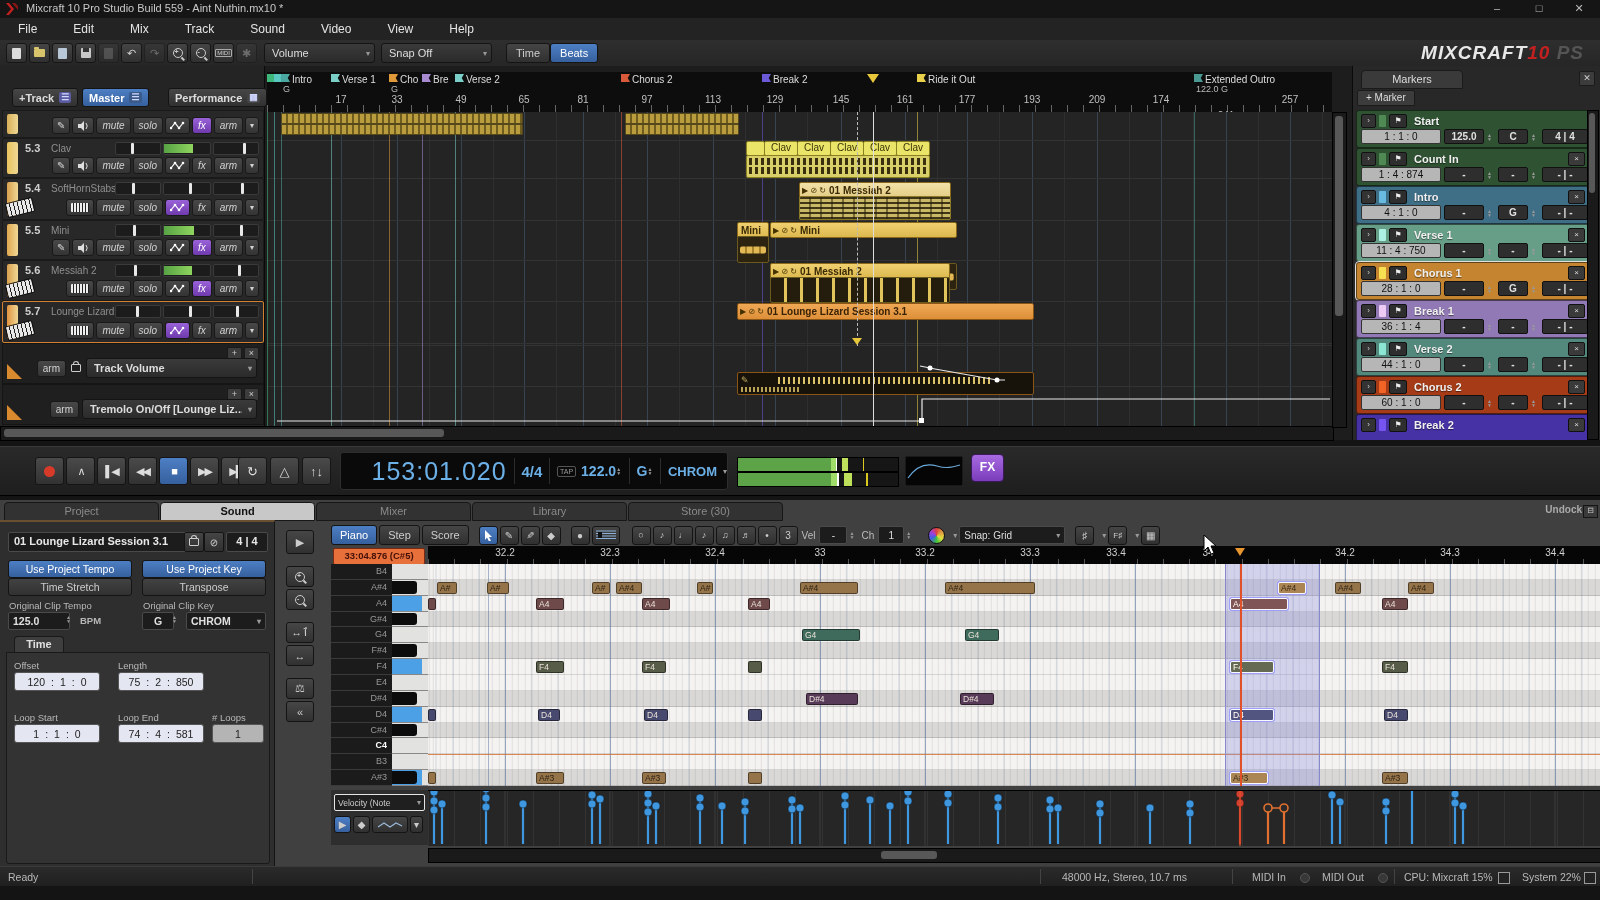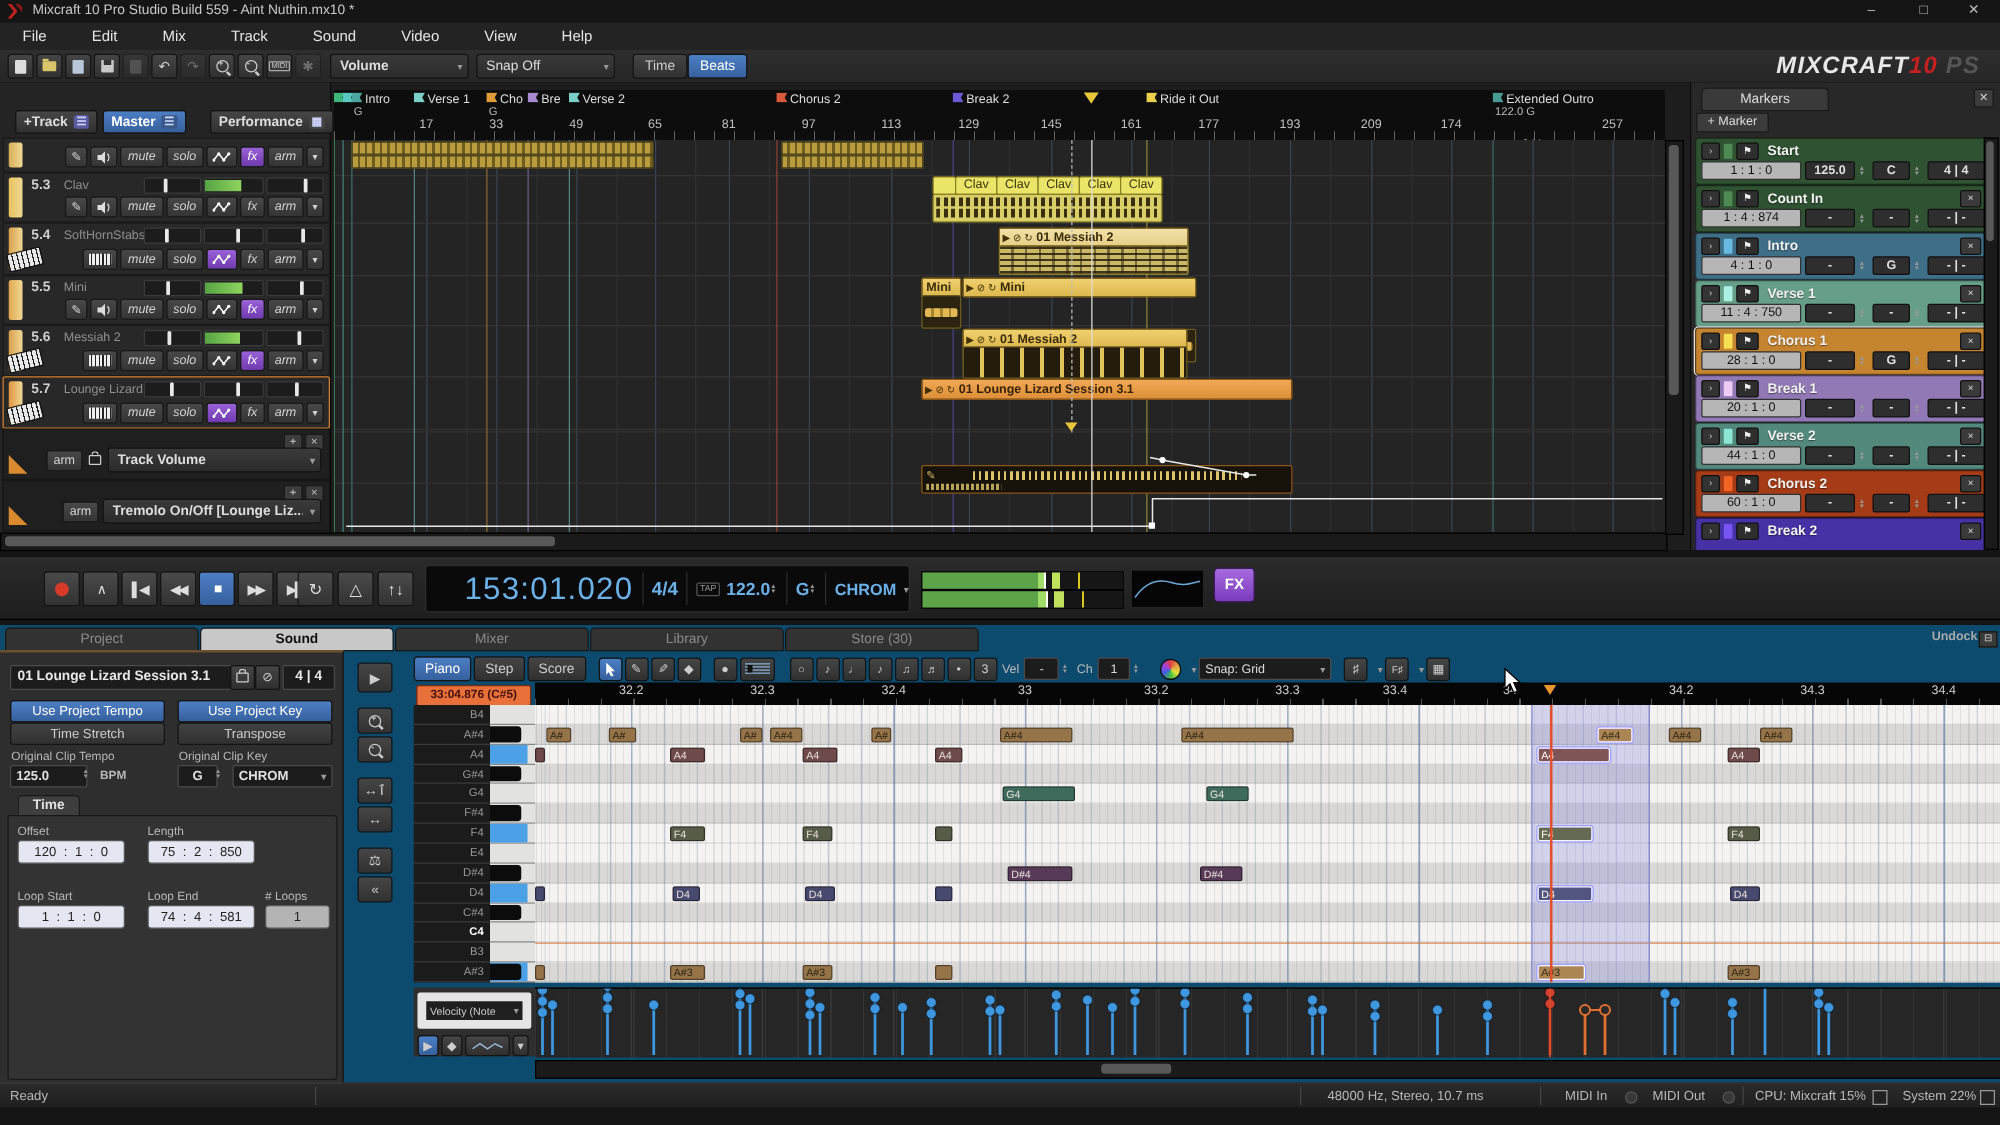--- a/index.html
+++ b/index.html
@@ -127,21 +127,21 @@
          display:flex;align-items:center;justify-content:center;font-size:11px;color:#ddd;letter-spacing:-2px;}
   .trbtn.on{background:linear-gradient(#4d7fc4,#36609e);color:#fff;}
   .trbtn .rec{width:11px;height:11px;border-radius:50%;background:#d83a2a;}
   #tdisplay{position:absolute;left:340px;top:5px;width:386px;height:36px;background:#0a0a0a;border:1px solid #2e2e2e;border-radius:3px;
             display:flex;align-items:center;color:#6cb0e8;}
   .tdiv{width:1px;height:26px;background:#2c2c2c;margin:0 7px;}
   #fxbtn{position:absolute;left:971px;top:7px;width:31px;height:26px;background:linear-gradient(#a86ae0,#7a3cba);border:1px solid #3a1a5a;
          border-radius:4px;color:#fff;font-weight:bold;font-size:12px;text-align:center;line-height:25px;}
   .meterbar{position:absolute;left:737px;width:160px;height:13px;background:#111;border:1px solid #000;}
   
-  #bottom{left:0;top:500px;width:1600px;height:366px;background:#0c4a6e;}
+  #bottom{left:0;top:500px;width:1600px;height:366px;background:#404040;}
   .btab{position:absolute;top:2px;height:17px;width:153px;background:#323232;border:1px solid #171717;border-radius:4px 4px 0 0;
         font-size:11px;color:#8a8a8a;text-align:center;line-height:16px;}
   .btab.on{background:#c8c8c8;color:#111;font-weight:bold;}
   #undock{position:absolute;right:18px;top:4px;font-size:10px;font-weight:bold;color:#aaa;}
   #undockbox{position:absolute;right:2px;top:5px;width:13px;height:11px;background:#3a3a3a;border:1px solid #151515;font-size:8px;
              color:#ccc;text-align:center;line-height:10px;}
   #soundeditor{position:absolute;left:0;top:20px;width:274px;height:346px;background:#2e2e2e;border-top:2px solid #6a5030;border-right:1px solid #151515;}
   .se-namebox{position:absolute;left:8px;top:10px;width:172px;height:18px;background:#1c1c1c;border:1px solid #4a4a4a;border-radius:2px;
               font-size:11px;font-weight:bold;color:#e8e8e8;line-height:17px;padding-left:5px;}
   .se-sq{position:absolute;top:10px;width:18px;height:18px;background:linear-gradient(#454545,#303030);border:1px solid #141414;border-radius:2px;
@@ -195,21 +195,21 @@
       repeating-linear-gradient(90deg,rgba(90,120,160,.22) 0 1px,transparent 1px 26.25px),
       repeating-linear-gradient(90deg,rgba(0,0,0,.08) 0 1px,transparent 1px 6.5625px);
     background-position:77px 0,24.5px 0,4.8px 0;}
   .note{position:absolute;height:12px;border-radius:2px;border:1px solid rgba(0,0,0,.45);font-size:8.5px;line-height:11px;
         padding-left:2px;overflow:hidden;box-sizing:border-box;}
   .note.sel{border:1px solid #d8d8ff;box-shadow:0 0 0 1px #8a8ad8;filter:brightness(1.15);}
   .playline{position:absolute;top:0;width:2px;background:#e0512a;}
   #pr-vel{position:absolute;left:103px;top:268px;width:1172px;height:55px;background:#262626;border-top:1px solid #000;
     background-image:repeating-linear-gradient(90deg,rgba(255,255,255,.06) 0 1px,transparent 1px 26.25px);}
   #vel-left{position:absolute;left:6px;top:268px;width:97px;height:55px;background:#2e2e2e;}
-  .velsel{height:15px;background:#1f1f1f;border:7px solid #e5e5e5;border-radius:2px;font-size:8.5px;color:#ccc;
+  .velsel{height:15px;background:#1f1f1f;border:1px solid #e5e5e5;border-radius:2px;font-size:8.5px;color:#ccc;
           display:flex;align-items:center;justify-content:space-between;padding:0 3px;}
   #pr-hscroll{position:absolute;left:103px;top:326px;width:1172px;height:13px;}
   #statusbar{left:0;top:866px;width:1600px;height:19px;background:linear-gradient(#2a2a2a,#202020);border-top:1px solid #3a3a3a;
              font-size:10.5px;color:#b8b8b8;}
   .ssep{position:absolute;top:2px;width:1px;height:15px;background:#444;}
   .led{position:absolute;top:6px;width:8px;height:8px;border-radius:50%;background:#383838;border:1px solid #555;}
   .chk{position:absolute;top:5px;width:10px;height:10px;border:1px solid #999;background:#222;}
   .statictext{position:absolute;top:4px;}
 </style>
 </head>
@@ -267,21 +267,21 @@
         <div class="mag">
           <div class="pm">-</div>
         </div>
       </div>
       <div class="tbtn">
         <div class="midichip">MIDI</div>
       </div>
       <div class="tbtn dis">✱</div>
       <div class="tsep"></div>
       <div class="dropdown" style="width: 98px;">
-        <div style="font-weight: bold;">Volume</div>
+        <div style="font-weight: normal;">Volume</div>
         <div class="chev">▾</div>
       </div>
       <div class="tsep"></div>
       <div class="dropdown" style="width: 98px;">
         <div>Snap Off</div>
         <div class="chev">▾</div>
       </div>
       <div class="tsep" style="width: 14px;"></div>
       <div class="togglebtn">Time</div>
       <div class="togglebtn on">Beats</div>
@@ -856,21 +856,21 @@
           </div>
           <div class="mcard" style="top: 234px; background: linear-gradient(rgb(145, 121, 181), rgb(145, 121, 181));">
             <div class="mrow1">
               <div class="mexp">›</div>
               <div class="mchip" style="opacity: 0.85; background: rgb(145, 121, 181); filter: brightness(1.8);"></div>
               <div class="mflag">⚑</div>
               <div class="mname">Break 1</div>
               <div class="mx">×</div>
             </div>
             <div class="mrow2">
-              <div class="mtime">20 : 1 : 0</div>
+              <div class="mtime">36 : 1 : 4</div>
               <div class="mbox" style="width: 38px;">-</div>
               <div class="mspin">
                 <span>▲</span>
                 <span>▼</span>
               </div>
               <div class="mbox" style="width: 28px;">-</div>
               <div class="mspin">
                 <span>▲</span>
                 <span>▼</span>
               </div>

